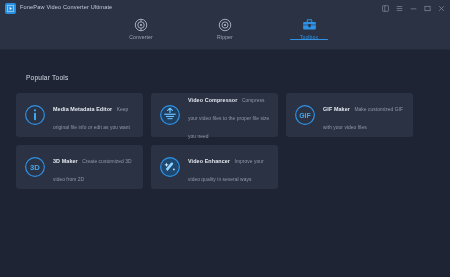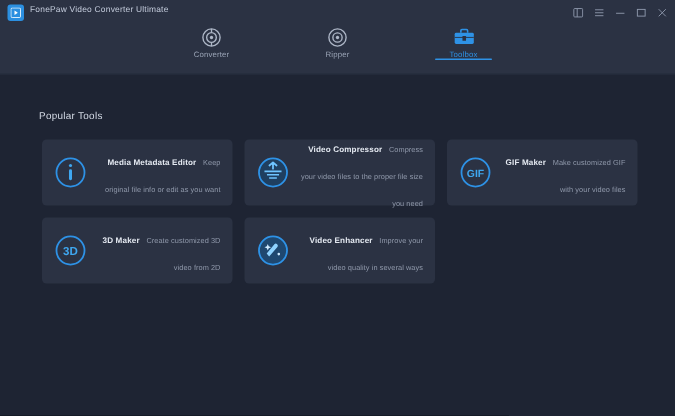--- a/index.html
+++ b/index.html
@@ -141,27 +141,26 @@
     left: 26px;
     top: 25px;
     font-size: 6.6px;
     color: #d5dbe6;
     letter-spacing: 0.2px;
     line-height: 1;
   }
 
   .grid {
     position: absolute;
-    left: 28px;
+    left: 16px;
     top: 43px;
     width: 398px;
     display: flex;
     flex-wrap: wrap;
     gap: 8px 8px;
-    text-align: right;
   }
   .card {
     width: 127px;
     height: 44px;
     background: #2b3243;
     border-radius: 3px;
     display: flex;
     align-items: center;
     padding: 0 8px;
     box-sizing: border-box;

